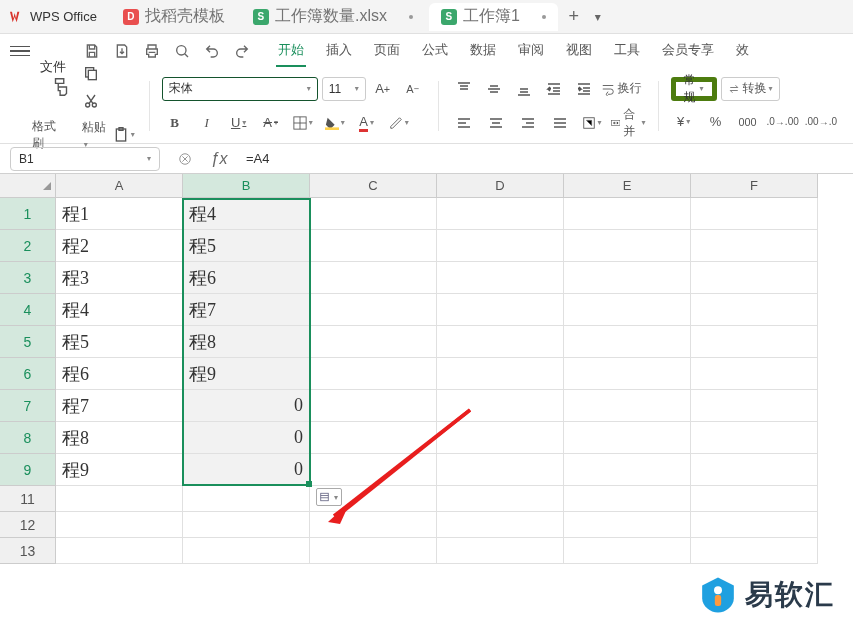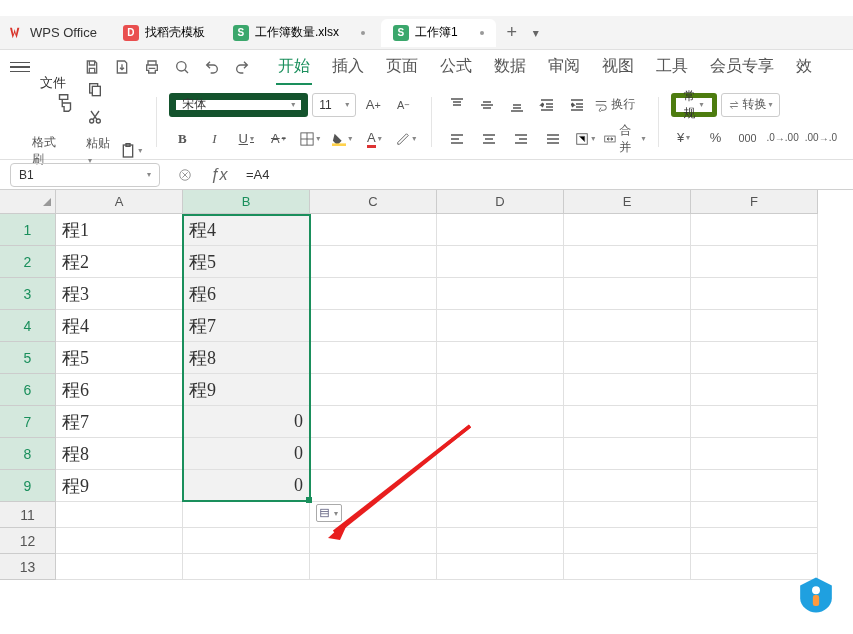--- a/index.html
+++ b/index.html
@@ -1,50 +1,50 @@
 <!DOCTYPE html>
 <html><head>
 <meta charset="utf-8">
 <style>
 * { margin: 0; padding: 0; box-sizing: border-box; font-family: "Microsoft YaHei", sans-serif; }
 body { width: 853px; height: 634px; background: #fff; overflow: hidden; position: relative; font-size: 13px; color: #333; }
 
 
-.titlebar { height: 34px; background: #f4f4f4; display: flex; align-items: center; padding: 0 8px; border-bottom: 1px solid #e0e0e0; margin-top: 16px; }
+.titlebar { height: 34px; background: #f4f4f4; display: flex; align-items: center; padding: 0 8px; border-bottom: 1px solid #e0e0e0; }
 .app-logo { display: flex; align-items: center; gap: 6px; padding-right: 14px; }
 .app-logo-icon { width: 16px; height: 16px; }
 .app-name { font-size: 13px; color: #333; }
 .tab { display: flex; align-items: center; gap: 6px; padding: 6px 12px; border-radius: 6px 6px 0 0; margin-right: 4px; height: 28px; }
 .tab.active { background: #fff; }
 .tab-icon { width: 16px; height: 16px; display: flex; align-items: center; justify-content: center; border-radius: 3px; font-size: 10px; color: #fff; font-weight: bold; }
 .tab-icon.red { background: #e94f4f; }
 .tab-icon.green { background: #3ba76c; }
-.tab-label { font-size: 12px; color: #000000; }
+.tab-label { font-size: 16px; color: #737373; }
 .tab-dot { width: 4px; height: 4px; border-radius: 50%; background: #999; margin-left: 16px; }
 .newtab { width: 24px; height: 24px; display: flex; align-items: center; justify-content: center; font-size: 18px; color: #666; cursor: pointer; }
 
 
 .menubar { height: 34px; display: flex; align-items: center; padding: 0 10px; gap: 2px; }
 .hamburger { width: 20px; height: 20px; display: flex; flex-direction: column; justify-content: center; gap: 3px; margin-right: 8px; }
 .hamburger span { height: 1.5px; background: #555; }
 .file-menu { font-size: 13px; color: #333; margin-right: 10px; margin-top: 32px; }
 .mb-icon { width: 22px; height: 22px; display: flex; align-items: center; justify-content: center; color: #666; margin: 0 3px; cursor: pointer; }
 .menu-tabs { display: flex; gap: 18px; margin-left: 18px; }
-.menu-tab { font-size: 16px; color: #555; padding: 6px 2px; cursor: pointer; }
+.menu-tab { font-size: 13px; color: #555; padding: 6px 2px; cursor: pointer; }
 .menu-tab.active { color: #1a8f5c; border-bottom: 2px solid #1a8f5c; font-weight: 500; }
 
 
 .toolbar { height: 76px; display: flex; align-items: center; padding: 6px 12px; border-bottom: 1px solid #e0e0e0; gap: 0; }
 .tb-group { display: flex; flex-direction: column; align-items: center; gap: 4px; padding: 0 4px; }
 .tb-group-row { display: flex; gap: 4px; align-items: center; }
 .tb-btn { min-width: 26px; height: 26px; display: flex; align-items: center; justify-content: center; border-radius: 4px; cursor: pointer; color: #555; }
 .tb-label { font-size: 12px; color: #555; margin-left: 16px; }
 .tb-sep { width: 1px; height: 50px; background: #e5e5e5; margin: 0 8px; }
 .dropdown-caret { font-size: 8px; color: #888; margin-left: 2px; }
-.font-select { height: 24px; border: 7px solid #14532d; border-radius: 3px; padding: 0 6px; font-size: 12px; background: #fff; display: flex; align-items: center; width: 139px; justify-content: space-between; gap: 45px; }
+.font-select { height: 24px; border: 1px solid #14532d; border-radius: 3px; padding: 0 6px; font-size: 12px; background: #fff; display: flex; align-items: center; width: 156px; justify-content: space-between; gap: 45px; }
 .font-size-select { height: 24px; border: 1px solid #ccc; border-radius: 3px; padding: 0 6px; font-size: 12px; background: #fff; display: flex; align-items: center; width: 44px; justify-content: space-between; }
 .tb-smallrow { display: flex; gap: 6px; align-items: center; margin-top: 4px; }
 .num-format { height: 24px; border: 5px solid #4d7c0f; border-radius: 3px; padding: 0 8px; font-size: 12px; background: #fff; display: flex; align-items: center; width: 46px; justify-content: space-between; }
 
 
 .formula-row { height: 30px; display: flex; align-items: center; border-bottom: 1px solid #d0d0d0; padding: 3px 10px; gap: 16px; background: #fff; }
 .name-box { width: 150px; height: 24px; border: 1px solid #ccc; border-radius: 4px; display: flex; align-items: center; justify-content: space-between; padding: 0 8px; font-size: 12px; }
 .fb-icon { width: 18px; height: 18px; display: flex; align-items: center; justify-content: center; color: #666; }
 .fx { font-style: italic; font-size: 16px; }
 .formula-input { flex: 1; font-size: 13px; color: #333; padding: 2px; }
@@ -502,13 +502,14 @@
     <line x1="150" y1="6" x2="20" y2="110" stroke="#e81e1e" stroke-width="3.5"></line>
   </svg>
 </div>
 
 <div class="watermark">
   <svg class="wm-icon" viewBox="0 0 48 48">
     <path fill="#1fa0e0" d="M24 2 L44 12 V28 C44 38 34 46 24 46 C14 46 4 38 4 28 V12 Z"></path>
     <circle cx="24" cy="18" r="5" fill="#fff"></circle>
     <rect x="20" y="24" width="8" height="14" rx="3" fill="#ff9a3d"></rect>
   </svg>
+  <span class="wm-text">易软汇</span>
 </div>
 
 </body></html>

